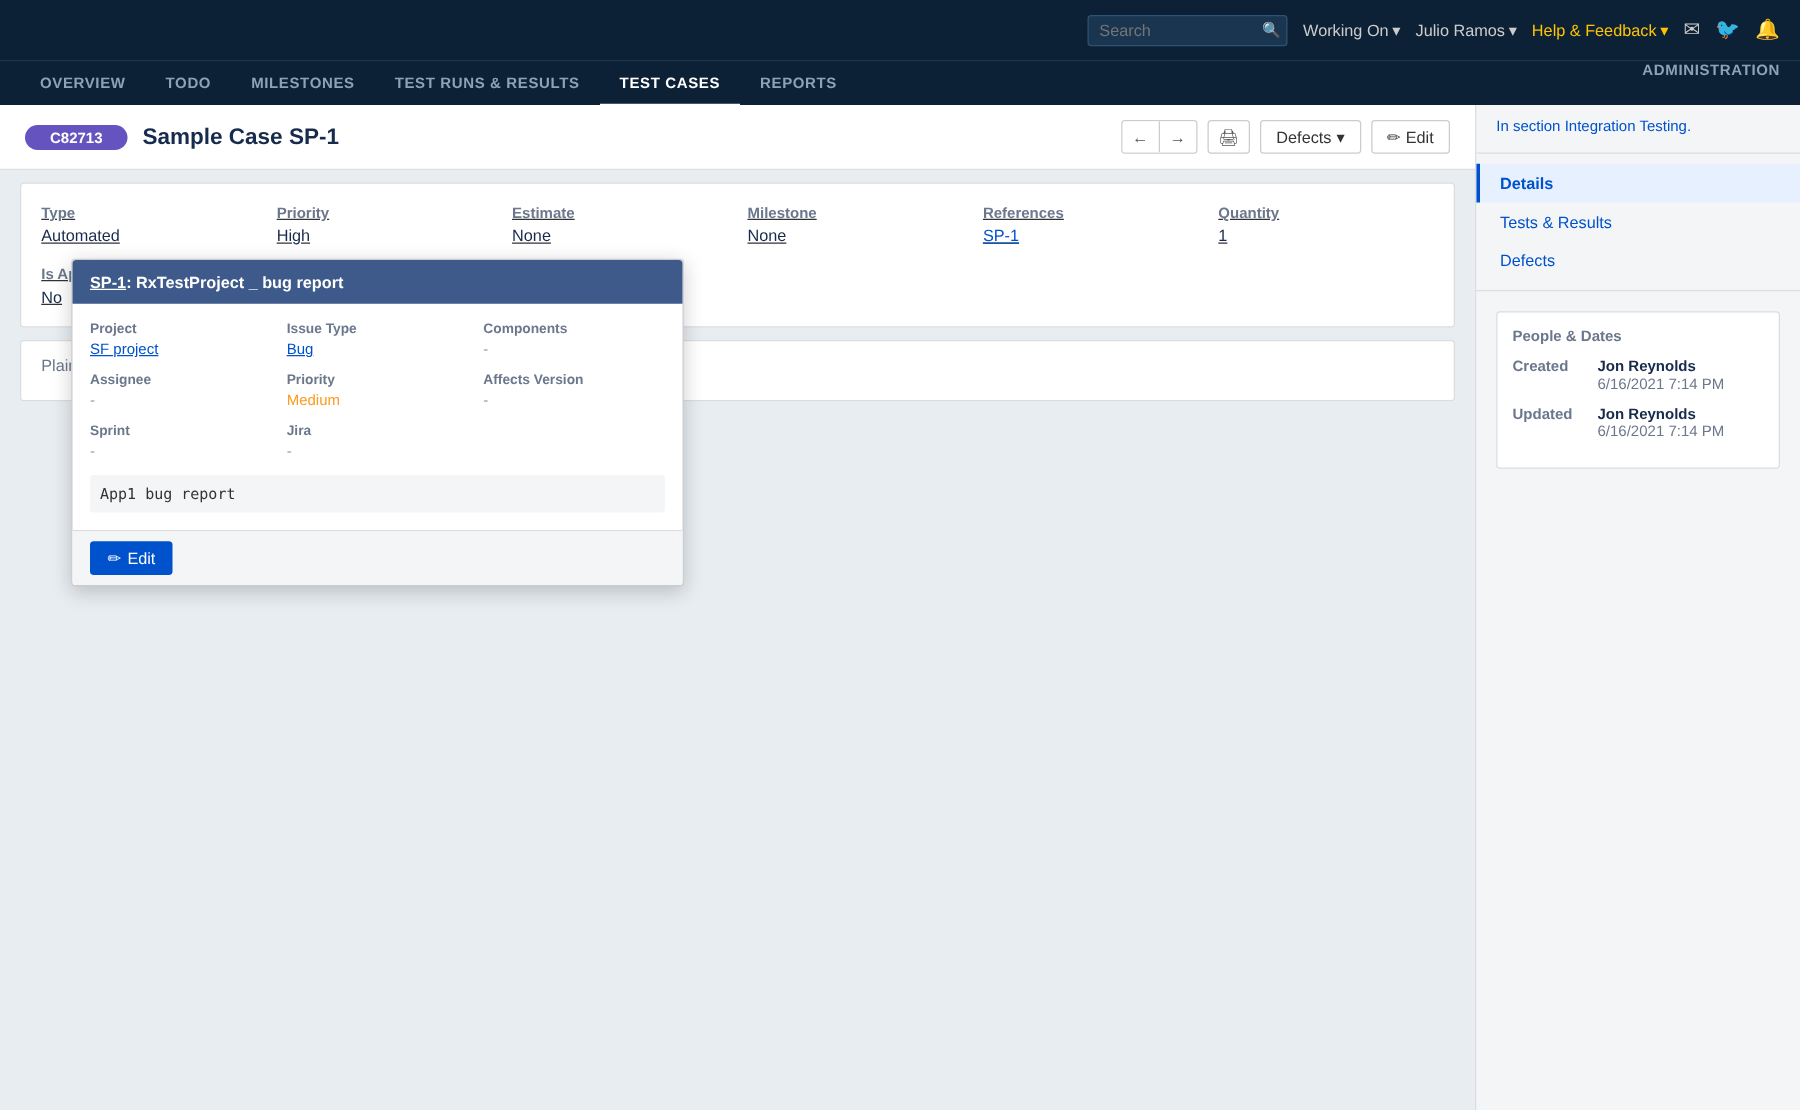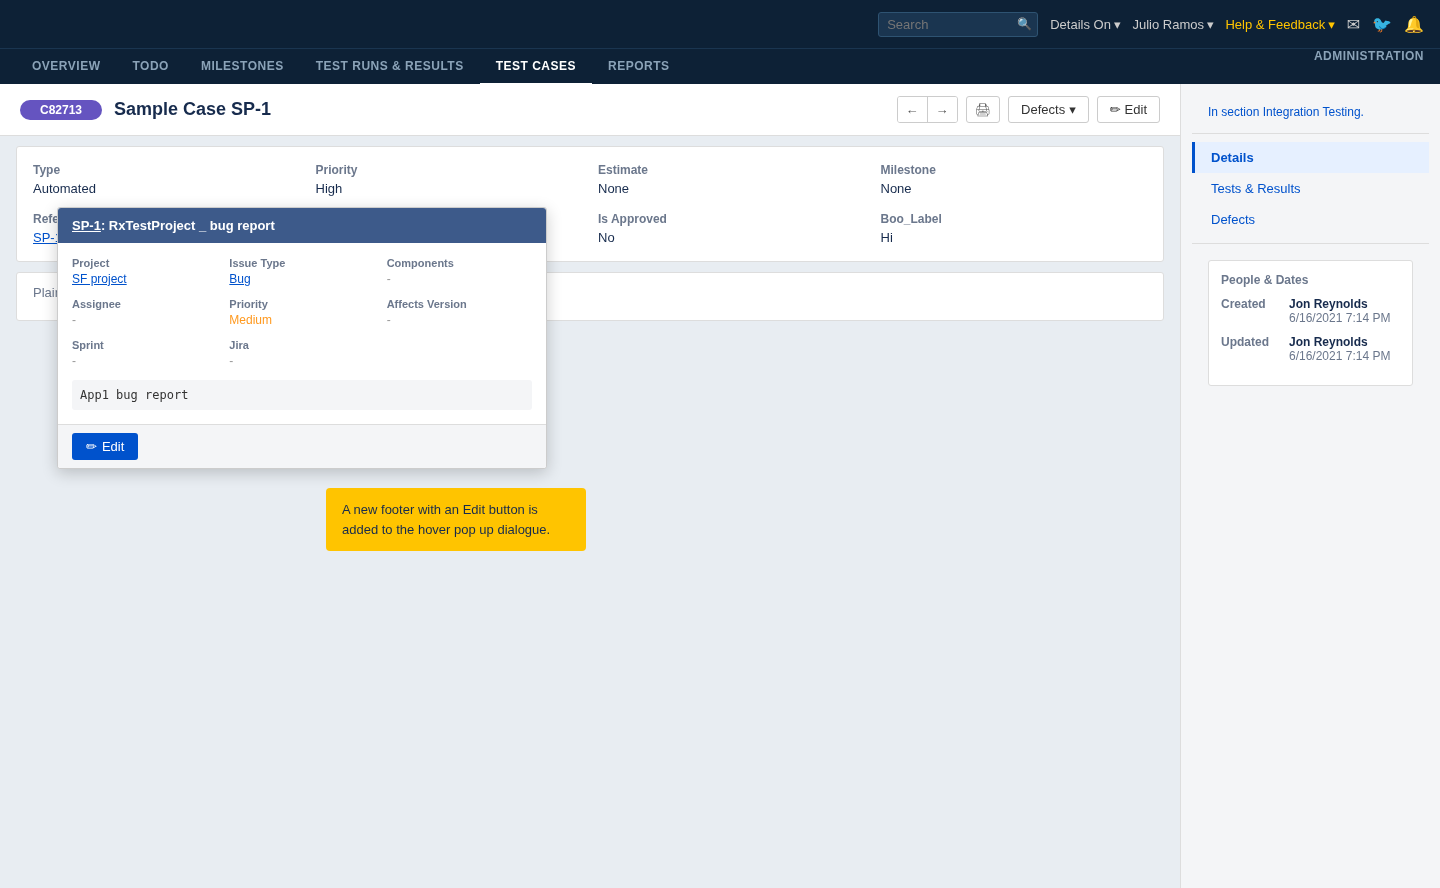--- a/index.html
+++ b/index.html
@@ -209,22 +209,23 @@
     .details-section {
       background: white;
       margin: 10px 16px;
       border: 1px solid #ddd;
       border-radius: 3px;
       padding: 16px;
       position: relative;
     }
     .details-grid {
       display: grid;
-      grid-template-columns: 1fr 1fr 1fr 1fr;
+      grid-template-columns: 1fr 1fr 1fr 1fr 1fr 1fr;
       gap: 16px;
+      text-decoration: underline;
     }
     .detail-field label {
       font-size: 12px;
       font-weight: 600;
       color: #6b778c;
       display: block;
       margin-bottom: 4px;
     }
     .detail-field .value {
       font-size: 13px;
@@ -323,21 +324,21 @@
       display: flex;
       align-items: center;
       gap: 5px;
     }
 
     
     .right-sidebar {
       width: 260px;
       background: #f4f5f7;
       border-left: 1px solid #ddd;
-      padding: 11px;
+      padding: 0;
       overflow-y: auto;
     }
     .sidebar-in-section {
       padding: 10px 16px 6px;
       font-size: 12px;
       color: #6b778c;
     }
     .sidebar-in-section span { color: #0052cc; cursor: pointer; }
     .sidebar-nav-item {
       padding: 8px 16px;
@@ -380,21 +381,21 @@
 </head>
 <body>
 
 <div class="top-nav">
   <div class="top-nav-spacer"></div>
   <div class="search-wrapper">
     <input class="top-nav-search" type="text" placeholder="Search" style="">
     <span class="search-icon-top">🔍</span>
   </div>
   <button class="nav-btn working">
-    <span>Details On</span>
+    <span>Working On</span>
     <span>▾</span>
   </button>
   <button class="nav-btn">
     <span>Julio Ramos</span>
     <span>▾</span>
   </button>
   <button class="nav-btn help">
     <span>Help &amp; Feedback</span>
     <span>▾</span>
   </button>
@@ -523,28 +524,20 @@
         </div>
       </div>
     </div>
 
     <div class="plain-section">
       <div class="plain-label">
         <span>Plain</span>
       </div>
     </div>
 
-    <div style="position: relative; height: 300px; margin: 0 16px;">
-      <svg style="position:absolute; top: -80px; left: 185px; width: 320px; height: 200px; pointer-events: none; z-index: 98;">
-        <line x1="80" y1="170" x2="200" y2="40" stroke="#ffc400" stroke-width="2"></line>
-      </svg>
-      <div style="position:absolute; bottom: 80px; left: 310px; background: #ffc400; border-radius: 4px; padding: 12px 16px; font-size: 13px; color: #172b4d; max-width: 260px; line-height: 1.5; z-index: 99;">
-        <span>A new footer with an Edit button is added to the hover pop up dialogue.</span>
-      </div>
-    </div>
   </div>
 
   <div class="right-sidebar">
     <div class="sidebar-in-section">
       <span>In section</span>&nbsp;<span style="color:#0052cc; cursor:pointer;">Integration Testing.</span>
     </div>
     <div class="sidebar-divider"></div>
     <div class="sidebar-nav-item active">Details</div>
     <div class="sidebar-nav-item link">Tests &amp; Results</div>
     <div class="sidebar-nav-item link">Defects</div>

